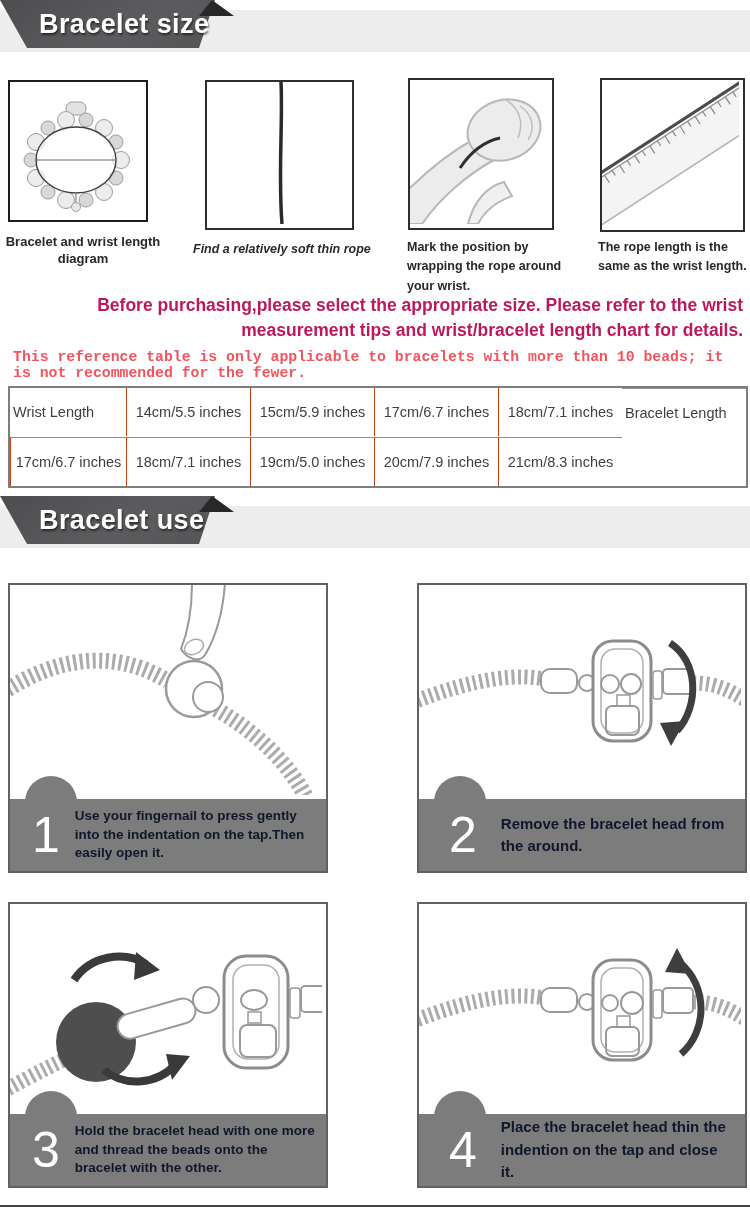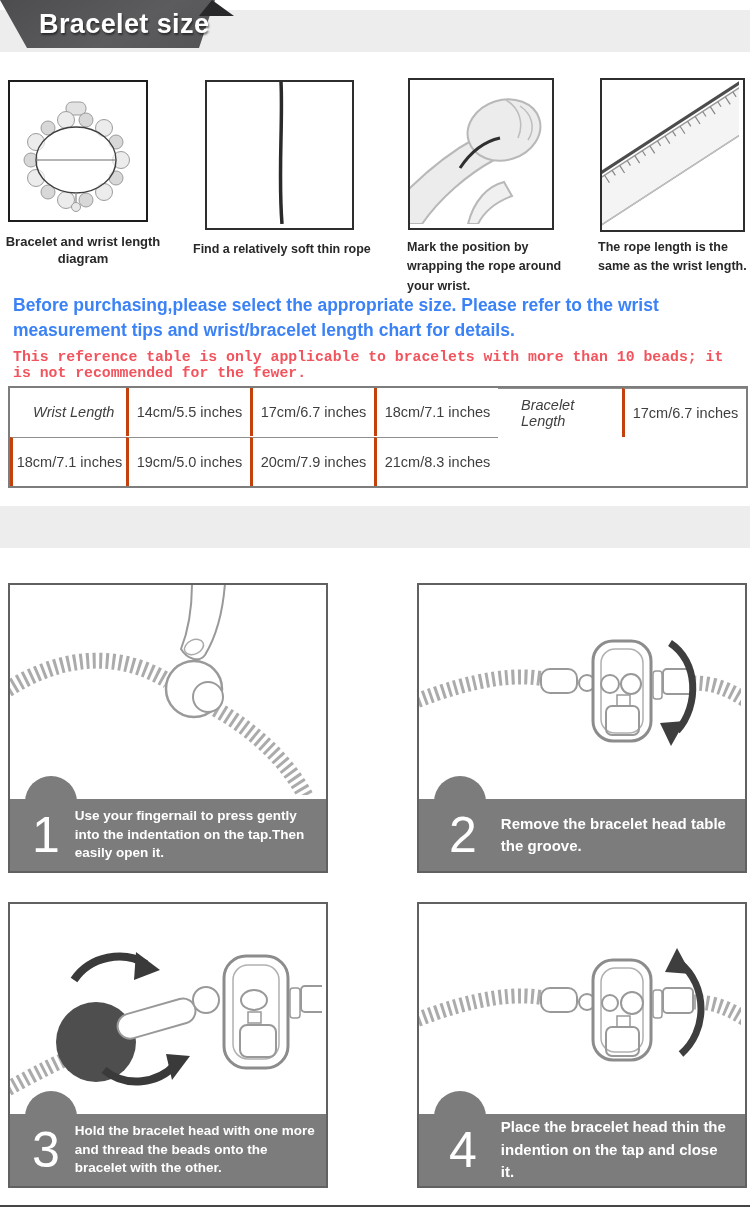--- a/index.html
+++ b/index.html
@@ -15,49 +15,49 @@
   .ribbon .fold{position:absolute;inset:0;background:#28282a;
       clip-path:polygon(212px 0,234px 16px,199px 16px);}
   .ribbon .label{position:absolute;left:39px;top:0;line-height:48px;
       font-size:27px;font-weight:bold;color:#fff;letter-spacing:.4px;
       text-shadow:1px 2px 2px rgba(0,0,0,.5);}
 
   
   .pbox{position:absolute;background:#fff;border:2px solid #2e2e2e;}
   .cap{position:absolute;font-weight:bold;color:#282828;}
   #cap-1{left:4px;top:234px;width:158px;text-align:center;font-size:13px;line-height:1.3;}
-  #cap-2{left:193px;top:242px;font-size:12.5px;white-space:nowrap;}
+  #cap-2{left:193px;top:242px;font-size:12.5px;white-space:nowrap;font-style:italic;}
   #cap-3{left:407px;top:238px;width:160px;font-size:12.5px;line-height:1.55;}
   #cap-4{left:598px;top:238px;width:165px;font-size:12.5px;line-height:1.55;}
 
   
   #intro{position:absolute;left:13px;top:293px;width:730px;font-size:17.5px;
-         font-weight:bold;color:#3b82f6;line-height:1.42;}
+         font-weight:bold;color:#be185d;line-height:1.42;text-align:right;}
   #note{position:absolute;left:13px;top:349px;width:734px;font-size:14.8px;
         font-weight:bold;color:#f2545e;font-family:Liberation Mono, monospace;}
 
   
   #size-table{position:absolute;left:8px;top:386px;width:736px;
       border:2px solid #7d7d7d;display:grid;grid-template-columns:116px repeat(5,1fr);}
   #size-table .cell{height:48px;display:flex;align-items:center;justify-content:center;
       font-size:14.5px;color:#3f3f3f;background:#fff;
-      border-left:3px solid #c2410c;border-top:1px solid #8f8f8f;}
-  #size-table .cell.c0{border-left:none;justify-content:flex-start;padding-left:23px;font-style:italic;}
+      border-left:1px solid #c2410c;border-top:1px solid #8f8f8f;}
+  #size-table .cell.c0{border-left:none;justify-content:flex-start;padding-left:3px;}
   #size-table .cell.r0{border-top:none;}
 
   
   .step{position:absolute;border:2px solid #616161;background:#fff;overflow:hidden;}
   .step svg.illus{position:absolute;left:0;top:0;}
   .stepbar{position:absolute;left:0;right:0;bottom:0;height:72px;background:#7c7c7c;
       display:flex;align-items:center;}
   .stepbar::before{content:"";position:absolute;left:15px;top:-23px;width:52px;height:52px;
       border-radius:50%;background:#7c7c7c;}
   .step-num{position:relative;font-size:50px;font-weight:400;color:#ffffff;line-height:1;
       margin-left:22px;flex-shrink:0;}
-  .step-text{position:relative;color:#ffffff;font-weight:600;}
+  .step-text{position:relative;color:#0f172a;font-weight:600;}
   .step-text.tight{font-size:13.5px;line-height:1.38;margin-left:15px;margin-right:8px;}
   .step-text.loose{font-size:15px;line-height:1.5;margin-left:24px;margin-right:12px;}
   .loose-num{margin-left:30px;}
 
   #bottom-line{position:absolute;left:0;top:1205px;width:750px;height:2px;background:#454545;}
   .svgtext{font-family:"Liberation Sans",sans-serif;font-weight:bold;fill:#1c1c1c;}
 </style>
 </head>
 <body>
 
@@ -130,31 +130,37 @@
   <div class="cap" id="cap-2">Find a relatively soft thin rope</div>
   <div class="cap" id="cap-3">Mark the position by wrapping the rope around your wrist.</div>
   <div class="cap" id="cap-4">The rope length is the same as the wrist length.</div>
 
   <div id="intro">Before purchasing,please select the appropriate size. Please refer to the wrist measurement tips and wrist/bracelet length chart for details.</div>
   <div id="note">This reference table is only applicable to bracelets with more than 10 beads; it is not recommended for the fewer.</div>
 
   <div id="size-table">
     <div class="cell c0 r0">Wrist Length</div>
     <div class="cell r0">14cm/5.5 inches</div>
+    <div class="cell r0">15cm/5.9 inches</div>
     <div class="cell r0">17cm/6.7 inches</div>
     <div class="cell r0">18cm/7.1 inches</div>
     <div class="cell c0">Bracelet Length</div>
     <div class="cell">17cm/6.7 inches</div>
     <div class="cell">18cm/7.1 inches</div>
     <div class="cell">19cm/5.0 inches</div>
     <div class="cell">20cm/7.9 inches</div>
     <div class="cell">21cm/8.3 inches</div>
   </div>
 
   <div class="band" style="top:506px"></div>
+  <div class="ribbon" style="top:496px">
+    <div class="shape"></div>
+    <div class="fold"></div>
+    <div class="label">Bracelet use</div>
+  </div>
 
   <div class="step" style="left:8px;top:583px;width:316px;height:286px">
     <svg class="illus" width="312" height="210" viewBox="0 0 312 210">
       <path d="M-8,108 C55,66 112,68 158,96" stroke="#ababab" stroke-width="16" stroke-dasharray="3 3.5" fill="none"></path>
       <path d="M206,124 C248,148 278,178 296,212" stroke="#ababab" stroke-width="16" stroke-dasharray="3 3.5" fill="none"></path>
       <circle cx="184" cy="104" r="28" fill="#fff" stroke="#9a9a9a" stroke-width="2.5"></circle>
       <circle cx="198" cy="112" r="15" fill="#fff" stroke="#9a9a9a" stroke-width="2"></circle>
       <path d="M182,-2 L215,-2 C213,26 207,50 195,70 C189,78 177,74 171,64 C179,44 182,22 182,-2 Z" fill="#fff" stroke="#999" stroke-width="2"></path>
       <ellipse cx="184" cy="62" rx="10" ry="7" transform="rotate(-25 184 62)" fill="#fff" stroke="#ababab" stroke-width="1.5"></ellipse>
     </svg>
@@ -178,21 +184,21 @@
       <rect x="187" y="121" width="33" height="29" rx="6" fill="none" stroke="#999" stroke-width="2"></rect>
       <rect x="234" y="86" width="9" height="28" rx="3" fill="#fff" stroke="#999" stroke-width="1.5"></rect>
       <rect x="244" y="84" width="30" height="25" rx="4" fill="#fff" stroke="#999" stroke-width="2"></rect>
       <g>
         <path d="M251,58 C279,76 281,120 258,146" fill="none" stroke="#3e3e3e" stroke-width="7"></path>
         <polygon points="266,136 252,161 241,138" fill="#3e3e3e"></polygon>
       </g>
     </svg>
     <div class="stepbar">
       <div class="step-num loose-num">2</div>
-      <div class="step-text loose">Remove the bracelet head table the groove.</div>
+      <div class="step-text loose">Remove the bracelet head from the around.</div>
     </div>
   </div>
 
   <div class="step" style="left:8px;top:902px;width:316px;height:282px">
     <svg class="illus" width="312" height="206" viewBox="0 0 312 206">
       <path d="M-8,188 C28,168 52,156 76,146" stroke="#ababab" stroke-width="15" stroke-dasharray="3 3.5" fill="none"></path>
       <circle cx="86" cy="138" r="40" fill="#4e4e4e"></circle>
       <g transform="rotate(-16 150 112)">
         <rect x="106" y="101" width="80" height="25" rx="12.5" fill="#fff" stroke="#999" stroke-width="2"></rect>
       </g>

